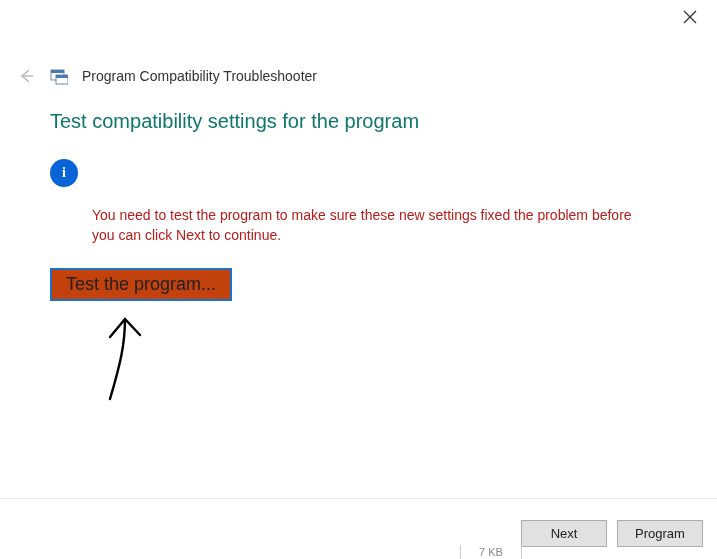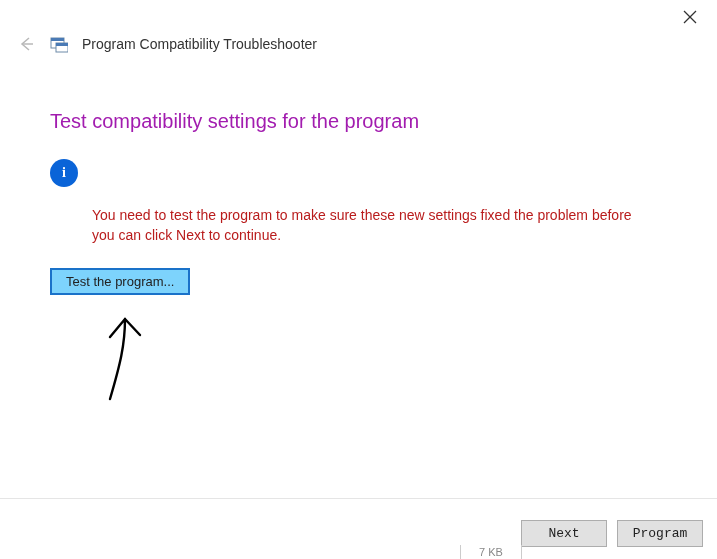--- a/index.html
+++ b/index.html
@@ -28,21 +28,21 @@
       width: 16px;
       height: 16px;
       cursor: pointer;
     }
     .close-btn svg {
       width: 14px;
       height: 14px;
     }
     .header {
       position: absolute;
-      top: 34px;
+      top: 66px;
       left: 16px;
       display: flex;
       align-items: center;
       gap: 14px;
     }
     .back-arrow {
       width: 20px;
       height: 20px;
       display: flex;
       align-items: center;
@@ -61,21 +61,21 @@
       font-size: 14px;
       color: #333;
     }
     .content {
       position: absolute;
       top: 110px;
       left: 50px;
       right: 30px;
     }
     .main-heading {
-      color: #a21caf;
+      color: #0f766e;
       font-size: 20px;
       font-weight: 400;
       margin-bottom: 26px;
     }
     .info-row {
       display: flex;
       align-items: flex-start;
       gap: 14px;
       margin-bottom: 18px;
     }
@@ -107,24 +107,24 @@
     }
     .instruction {
       margin-left: 42px;
       line-height: 1.45;
       color: #b91c1c;
       font-size: 14px;
       margin-bottom: 22px;
       max-width: 560px;
     }
     .test-btn {
-      background: #7dd3fc;
+      background: #c2410c;
       border: 2px solid #1a72c9;
       padding: 4px 14px;
-      font-size: 13px;
+      font-size: 18px;
       font-family: inherit;
       cursor: pointer;
       color: #222;
       margin-left: 0;
     }
     .annotation {
       position: absolute;
       top: 315px;
       left: 100px;
       pointer-events: none;
@@ -143,21 +143,21 @@
       right: 0;
       height: 1px;
       background: #e5e5e5;
     }
     .footer-btn {
       width: 86px;
       padding: 5px 0;
       background: #e1e1e1;
       border: 1px solid #adadad;
       font-size: 13px;
-      font-family: Liberation Mono, monospace;
+      font-family: Liberation Sans, sans-serif;
       cursor: pointer;
       color: #222;
     }
     .trailing-frag {
       position: absolute;
       bottom: 0;
       left: 460px;
       font-size: 11px;
       color: #888;
       display: flex;

